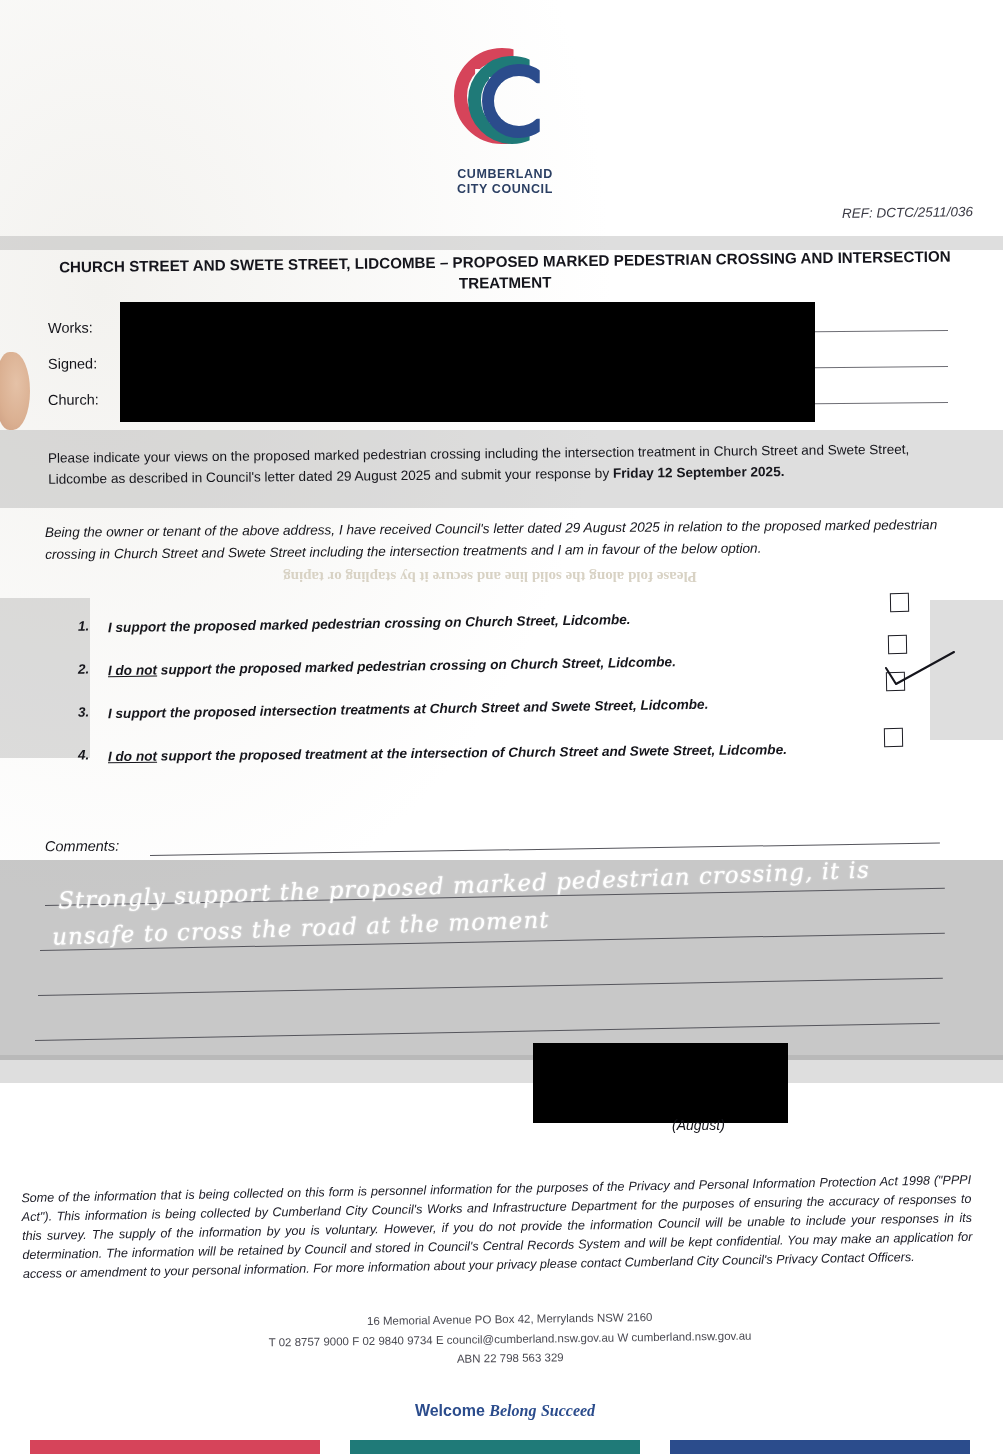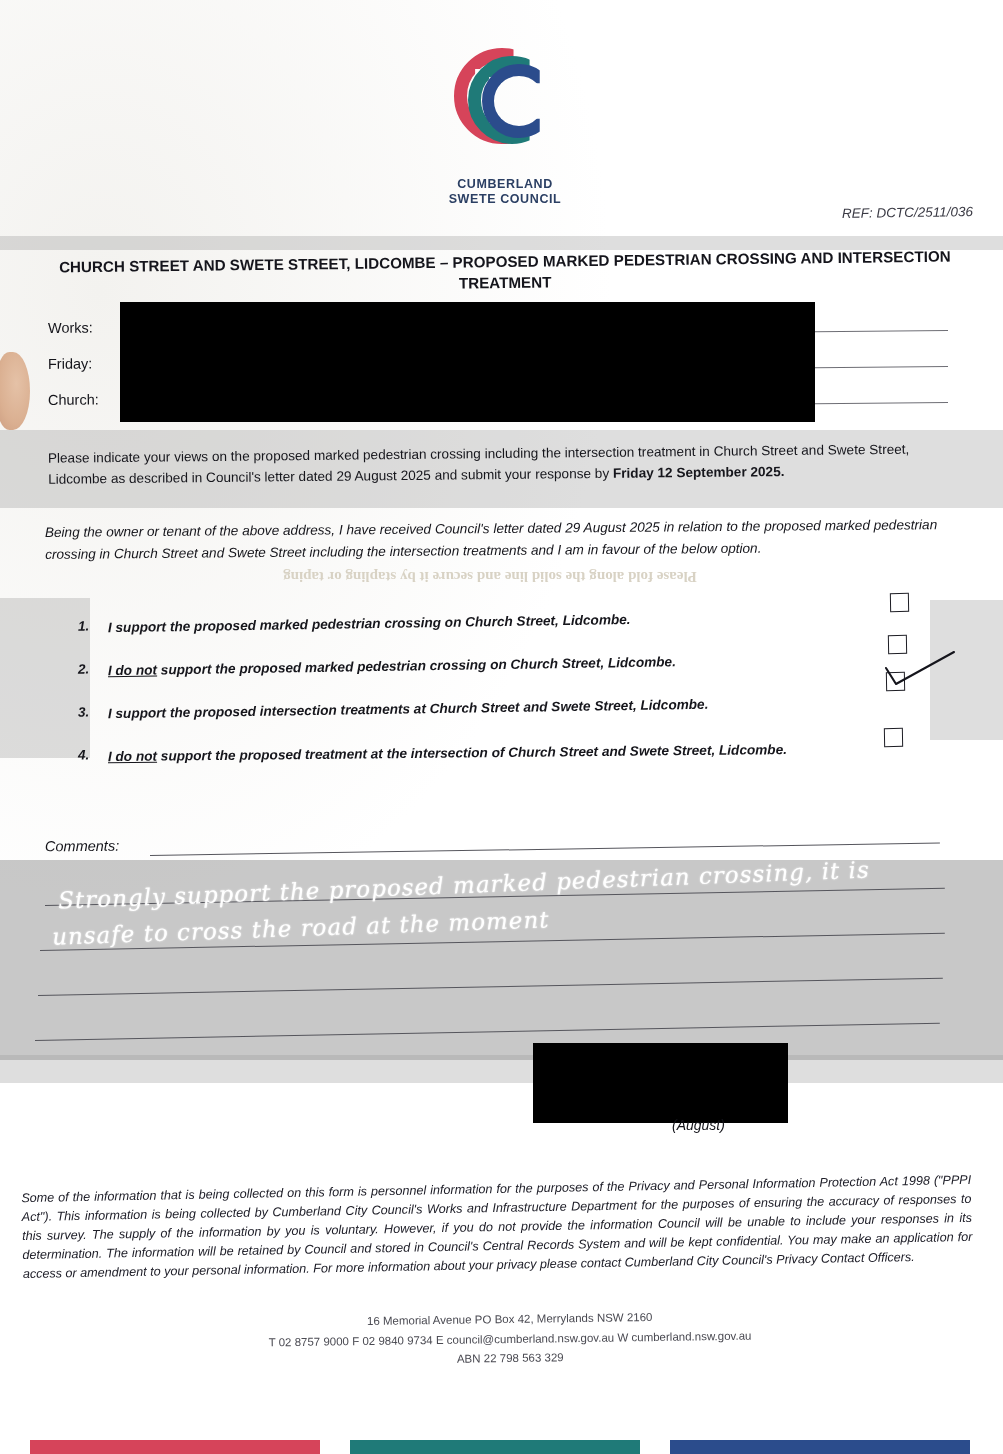--- a/index.html
+++ b/index.html
@@ -43,21 +43,21 @@
     left:20px; top:14px; width:88px; height:88px;
     border:13px solid #1f7a78;
     clip-path: polygon(0 0, 70% 0, 70% 24%, 24% 24%, 24% 76%, 70% 76%, 70% 100%, 0 100%);
   }
   .c-blue {
     left:34px; top:22px; width:74px; height:74px;
     border:12px solid #2b4c8c;
     clip-path: polygon(0 0, 78% 0, 78% 26%, 26% 26%, 26% 74%, 78% 74%, 78% 100%, 0 100%);
   }
   .logo-text {
-    position:absolute; left:430px; top:177px; width:150px;
+    position:absolute; left:430px; top:167px; width:150px;
     text-align:center;
     font-size:12.5px; letter-spacing:.6px; color:#2b3f63; line-height:1.18;
     font-weight:600;
   }
 
   
   .ref {
     position:absolute; right:30px; top:205px;
     font-size:13.5px; color:#3a3a44;
     font-style:italic;
@@ -217,34 +217,34 @@
 
   <div class="finger"></div>
 
   <div class="logo-wrap">
     <div class="logo-c c-red"></div>
     <div class="logo-c c-teal"></div>
     <div class="logo-c c-blue"></div>
   </div>
   <div class="logo-text">
     <div>CUMBERLAND</div>
-    <div>SWETE COUNCIL</div>
+    <div>CITY COUNCIL</div>
   </div>
 
   <div class="ref">REF: DCTC/2511/036</div>
 
   <div class="title">CHURCH STREET AND SWETE STREET, LIDCOMBE – PROPOSED MARKED PEDESTRIAN CROSSING AND INTERSECTION TREATMENT</div>
 
   <div class="fields">
     <div class="field-row">
       <span class="lbl">Works:</span>
       <span class="rule"></span>
     </div>
     <div class="field-row">
-      <span class="lbl">Friday:</span>
+      <span class="lbl">Signed:</span>
       <span class="rule"></span>
     </div>
     <div class="field-row">
       <span class="lbl">Church:</span>
       <span class="rule"></span>
     </div>
   </div>
   <div class="redact" id="redact-details"></div>
 
   <div class="instr">
@@ -296,18 +296,23 @@
   <div class="signed-label">(August)</div>
 
   <div class="privacy">Some of the information that is being collected on this form is personnel information for the purposes of the Privacy and Personal Information Protection Act 1998 ("PPPI Act"). This information is being collected by Cumberland City Council's Works and Infrastructure Department for the purposes of ensuring the accuracy of responses to this survey. The supply of the information by you is voluntary. However, if you do not provide the information Council will be unable to include your responses in its determination. The information will be retained by Council and stored in Council's Central Records System and will be kept confidential. You may make an application for access or amendment to your personal information. For more information about your privacy please contact Cumberland City Council's Privacy Contact Officers.</div>
 
   <div class="footer-addr">
     <div>16 Memorial Avenue PO Box 42, Merrylands NSW 2160</div>
     <div>T 02 8757 9000   F 02 9840 9734   E council@cumberland.nsw.gov.au   W cumberland.nsw.gov.au</div>
     <div>ABN 22 798 563 329</div>
   </div>
 
+  <div class="tagline">
+    <span>Welcome</span>
+    <i>Belong</i>
+    <i>Succeed</i>
+  </div>
 
   <div class="bar bar-red"></div>
   <div class="bar bar-teal"></div>
   <div class="bar bar-blue"></div>
 
 </div>
 
 </body></html>

